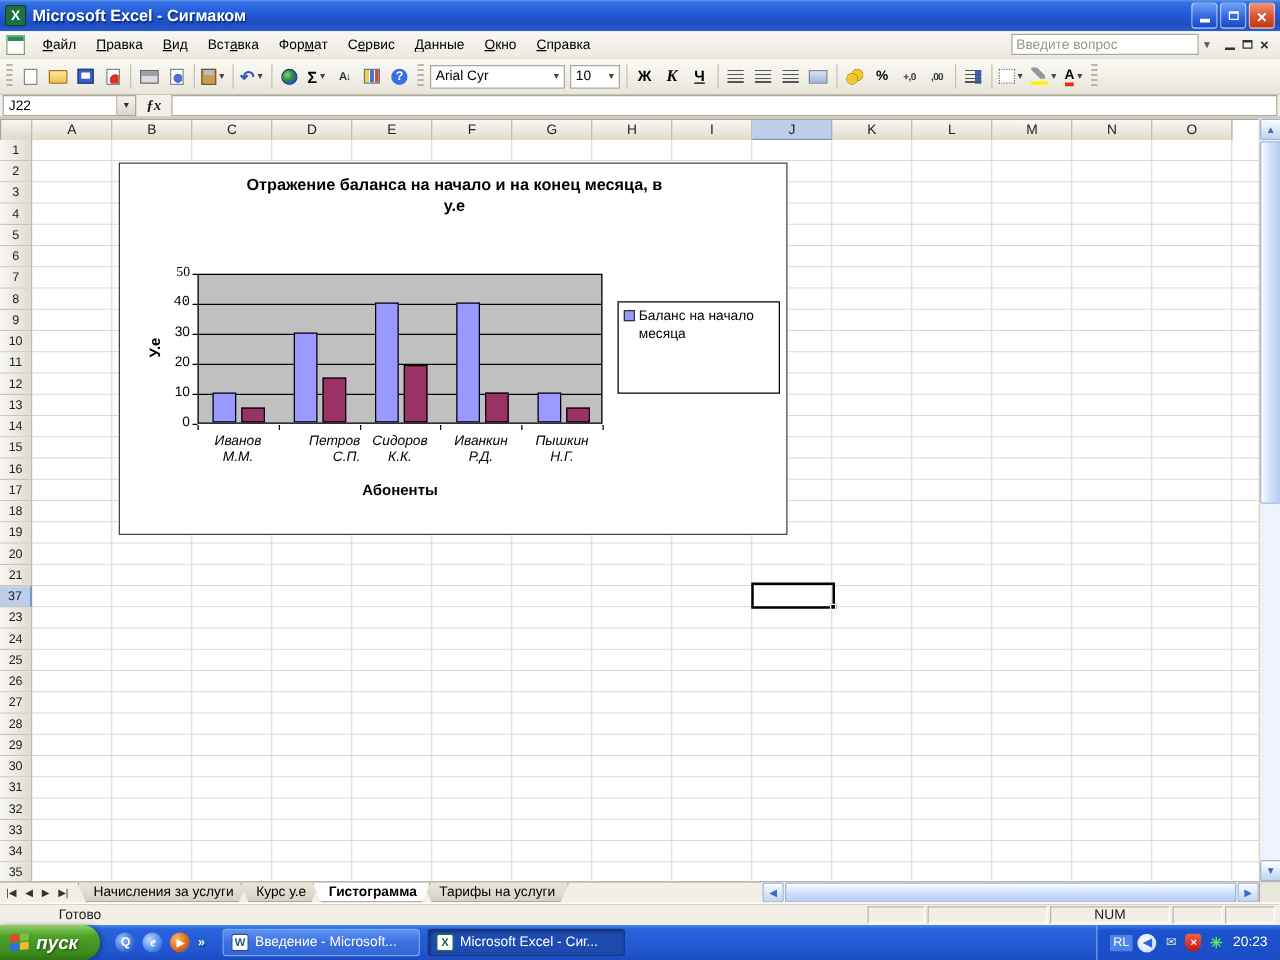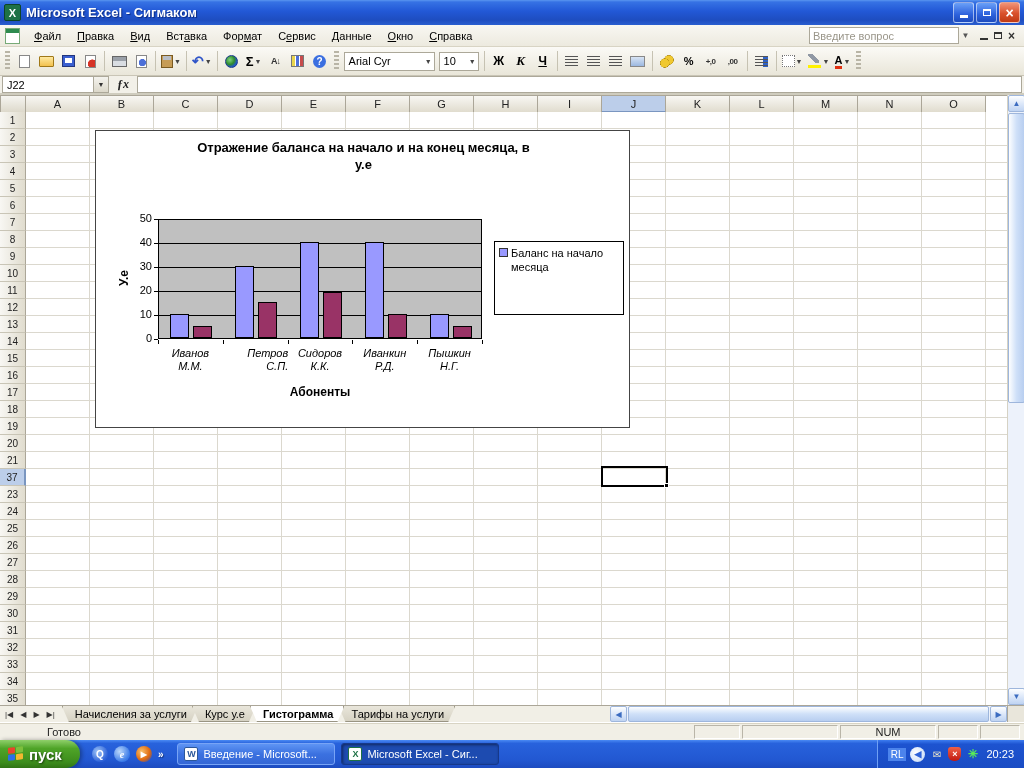--- a/index.html
+++ b/index.html
@@ -63,21 +63,21 @@
   .i-globe { width:13px; height:13px; border-radius:50%; border:1px solid #1A3C8C;
     background:radial-gradient(circle at 35% 35%,#7FD37F,#2E8B2E 45%,#2255CC 72%,#123C99); }
   .i-sum { font-size:13px; font-weight:bold; }
   .i-sort { font-size:9px; font-weight:bold; color:#333; letter-spacing:-1px; }
   .i-chart { width:13px; height:12px; border:1px solid #777; background:#fff;
     background-image:linear-gradient(90deg,#E8D44D 0 3px,#fff 3px 4px,#4C6FD8 4px 7px,#fff 7px 8px,#C84C4C 8px 11px,#fff 11px); }
   .i-help { width:13px; height:13px; border-radius:50%; background:#3B6FE0; color:#fff; font-weight:bold; font-size:10px; }
   .combo { height:19px; background:#fff; border:1px solid #ACA899; display:flex; align-items:center;
     padding:0 2px 0 4px; margin:0 2px; font-size:11px; }
   .combo .dd { font-size:7px; color:#444; margin-left:auto; padding-left:4px; }
-  .combo.font { width:91px; }
+  .combo.font { width:108px; }
   .combo.size { width:40px; }
   .i-bold { font-weight:bold; font-size:12px; }
   .i-italic { font-style:italic; font-weight:bold; font-family:"Liberation Serif",serif; font-size:13px; }
   .i-underline { text-decoration:underline; font-weight:bold; font-size:12px; }
   .i-align { width:13px; height:11px; background:repeating-linear-gradient(180deg,#555 0 1px,transparent 1px 3px); }
   .i-merge { width:15px; height:11px; border:1px solid #888; background:linear-gradient(#D8E4F4,#9CB8E0); }
   .i-coins { width:15px; height:13px;
     background:radial-gradient(circle at 38% 62%,#F0C830 33%,#b08a10 36%,transparent 40%),
                radial-gradient(circle at 66% 38%,#F0C830 33%,#b08a10 36%,transparent 40%),
                radial-gradient(circle at 50% 50%,#4C6FD8 20%,transparent 24%); }
@@ -149,21 +149,21 @@
   .status-ready { color:#222;padding-left:43px; }
   .status-cells { margin-left:auto; display:flex; gap:2px; }
   .scell { height:14px; border:1px solid; border-color:#b9b5a8 #fff #fff #b9b5a8; display:flex; align-items:center; justify-content:center; color:#222; }
 
   
   .taskbar { position:absolute; left:0; top:740px; width:1024px; height:28px;
     background:linear-gradient(180deg,#4A8AF4 0%,#2862DC 12%,#2258D2 70%,#1D4BC0 100%); display:flex; align-items:center; }
   .startbtn { height:28px; padding:0 18px 0 8px; display:flex; align-items:center; gap:5px;
     background:linear-gradient(180deg,#8FD06A 0%,#4FA428 30%,#3C8C1C 80%,#2F7414 100%);
     border-radius:0 14px 14px 0; box-shadow:2px 0 4px #0005; }
-  .startbtn .label { color:#fff; font-weight:bold; font-size:15px; text-shadow:1px 1px 2px #0008; }
+  .startbtn .label { color:#fff; font-weight:bold; font-style:italic; font-size:15px; text-shadow:1px 1px 2px #0008; }
   .winflag { width:16px; height:14px; display:grid; grid-template-columns:7px 7px; grid-template-rows:6px 6px; gap:1px; transform:skewY(-6deg); }
   .winflag i { border-radius:1px; }
   .winflag .r{background:#E8452C;} .winflag .g{background:#7DBF3C;} .winflag .b{background:#2C6FE8;} .winflag .y{background:#F2B830;}
   .quicklaunch { display:flex; align-items:center; gap:6px; padding:0 8px 0 12px; }
   .ql { width:16px; height:16px; border-radius:50%; display:flex; align-items:center; justify-content:center;
     color:#fff; font-weight:bold; font-size:10px; }
   .ql.q1 { background:radial-gradient(circle at 35% 35%,#9CC4F8,#2E62D8 70%); }
   .ql.ie { background:radial-gradient(circle at 35% 35%,#BCD8FA,#3A7AE8 70%); font-style:italic; font-family:"Liberation Serif",serif; }
   .ql.wmp { background:radial-gradient(circle at 35% 35%,#F8C06A,#E06A10 55%,#2850C0 90%); font-size:8px; }
   .ql-more { color:#fff; font-size:10px; font-weight:bold; text-shadow:1px 1px 1px #0006; }
@@ -450,23 +450,23 @@
       </div>
     <div>
         <div class="ylab" style="top: 201px;">0</div>
         <div class="ytick" style="top: 208px;"></div>
         <div class="ylab" style="top: 177px;">10</div>
         <div class="ytick" style="top: 184px;"></div>
         <div class="ylab" style="top: 153px;">20</div>
         <div class="ytick" style="top: 160px;"></div>
         <div class="ylab" style="top: 129px;">30</div>
         <div class="ytick" style="top: 136px;"></div>
-        <div class="ylab" style="top: 105px;">40</div>
+        <div class="ylab" style="top: 105px; font-family: Liberation Mono, monospace;">40</div>
         <div class="ytick" style="top: 112px;"></div>
-        <div class="ylab" style="top: 81px;">50</div>
+        <div class="ylab" style="top: 81px; font-family: Liberation Serif, serif;">50</div>
         <div class="ytick" style="top: 88px;"></div>
       </div>
     <div>
         <div class="xtick" style="left: 62px;"></div>
         <div class="xtick" style="left: 126.8px;"></div>
         <div class="xtick" style="left: 191.6px;"></div>
         <div class="xtick" style="left: 256.4px;"></div>
         <div class="xtick" style="left: 321.2px;"></div>
         <div class="xtick" style="left: 386px;"></div>
         <div class="xcat" style="left: 61.4px;">

